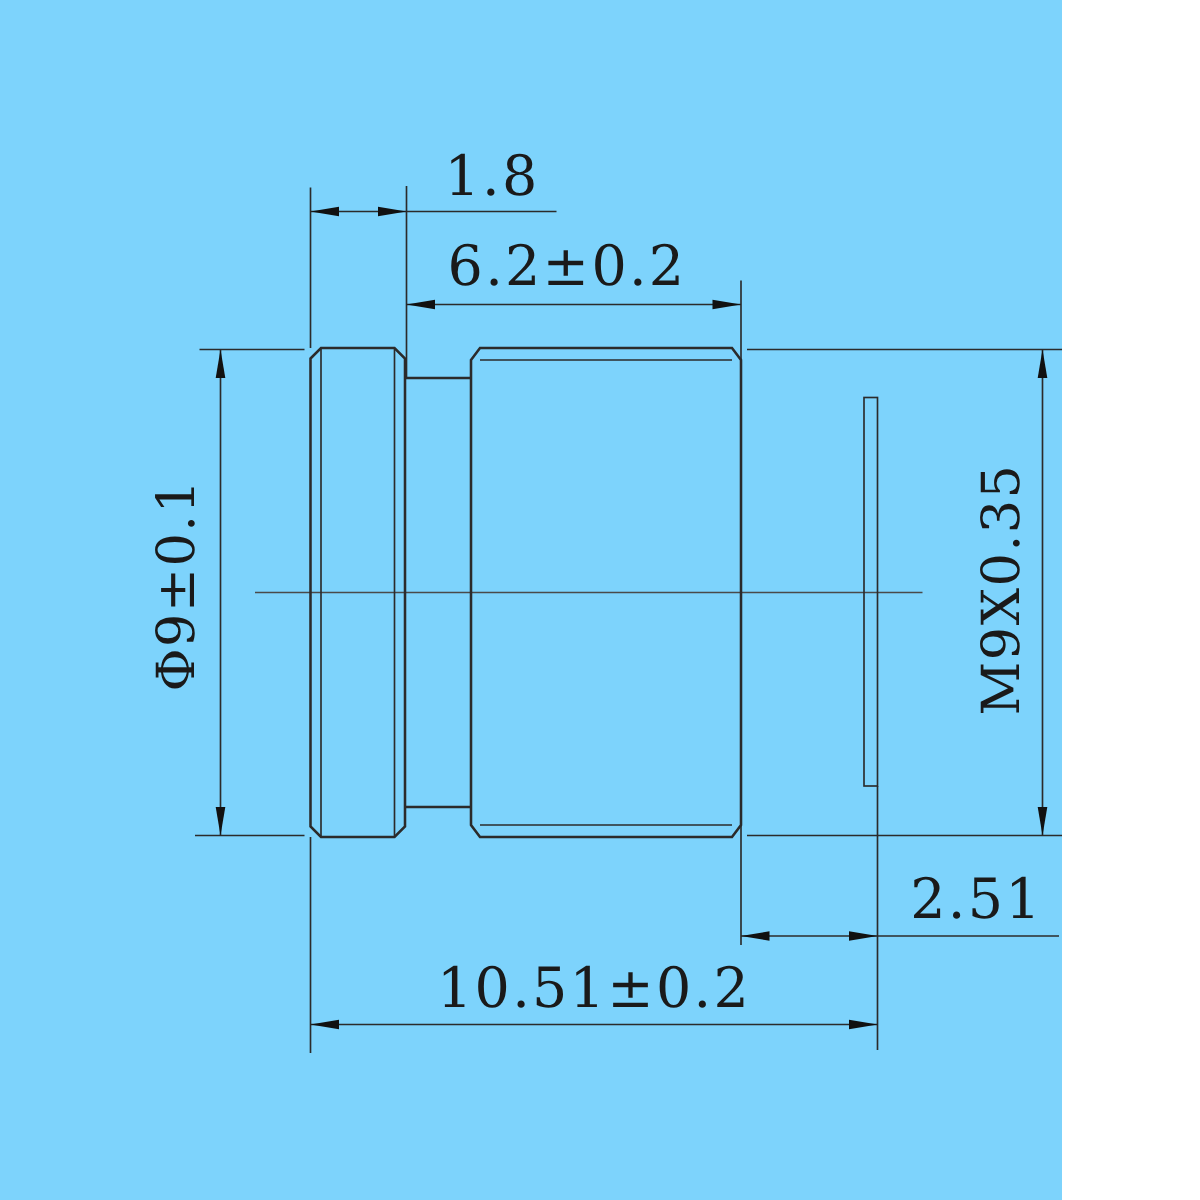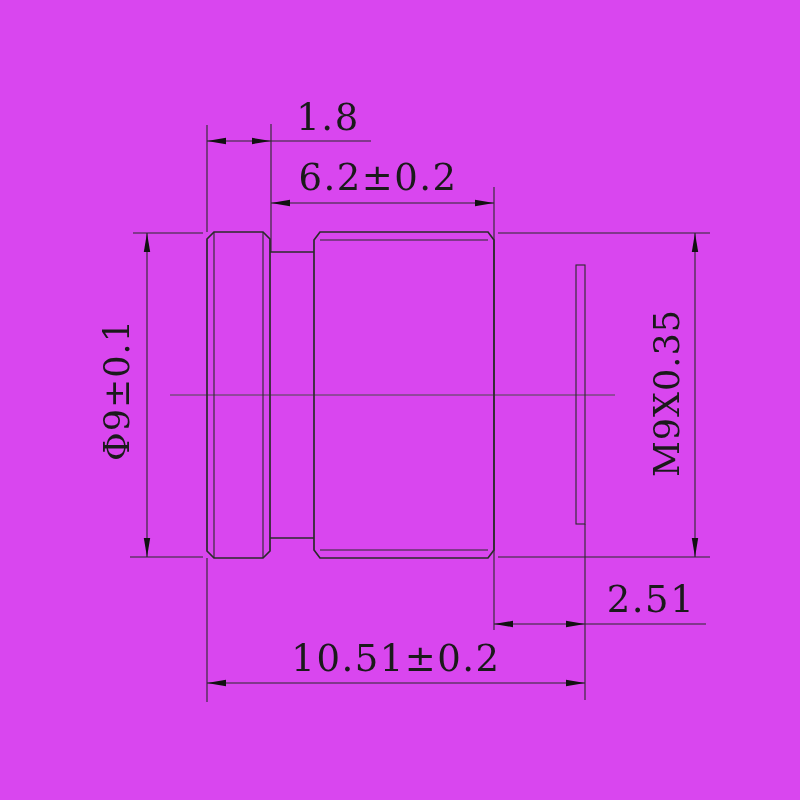--- a/index.html
+++ b/index.html
@@ -2,23 +2,23 @@
 <html><head>
 <meta charset="utf-8">
 <style>
   html, body {
     margin: 0;
     padding: 0;
     background: #ffffff;
   }
   .canvas {
     position: relative;
-    width: 800px;
+    width: 708px;
     height: 800px;
-    background: #d946ef;
+    background: #7dd3fc;
     overflow: hidden;
   }
   svg {
     display: block;
   }
   .outline {
     fill: none;
     stroke: #2b2b2b;
     stroke-width: 1.7;
     stroke-linejoin: miter;

